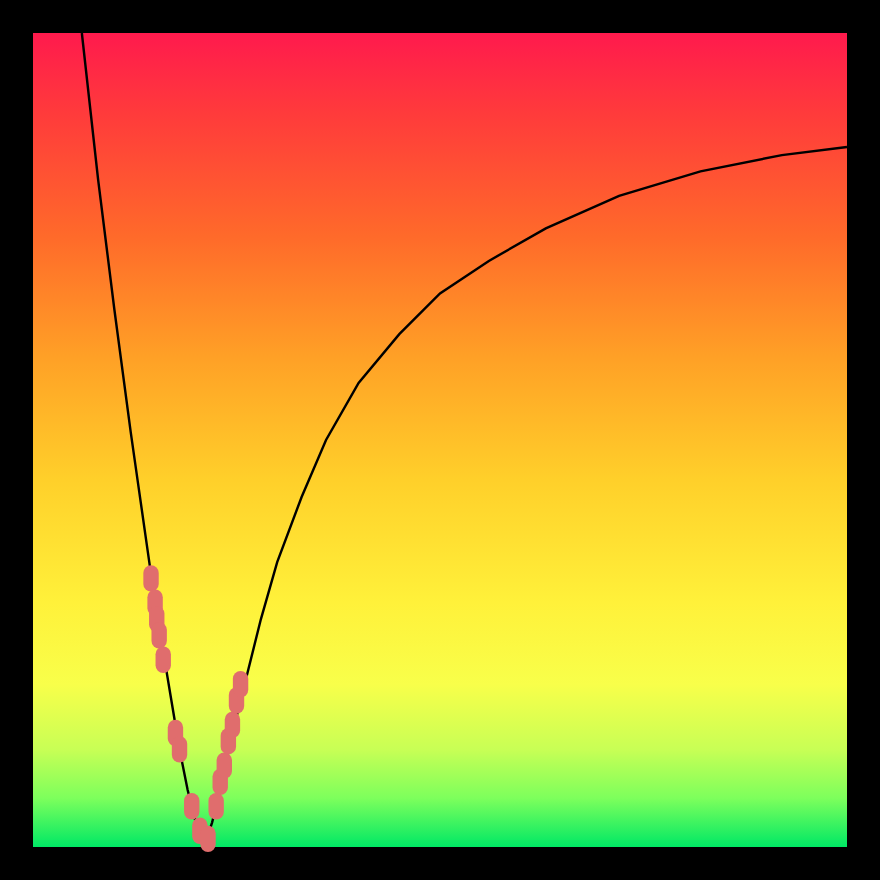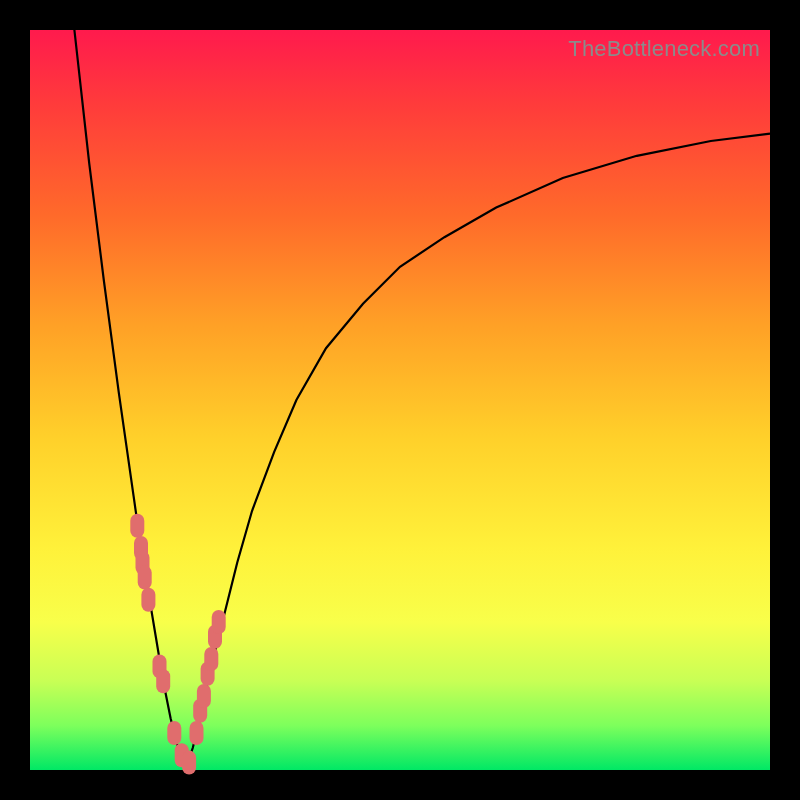--- a/index.html
+++ b/index.html
@@ -60,21 +60,20 @@
   .marker {
     fill: #e06d6d;
     stroke: none;
   }
 </style>
 </head>
 <body>
 
 <div class="frame">
   <div class="plot-area">
-    <div class="watermark">TheBottleneck.com</div>
     <svg class="curve" viewBox="0 0 740 740">
       <path id="left-branch" class="curve-path" d="M44.4 0.0 L59.2 133.2 L74.0 251.6 L88.8 362.6 L96.2 414.4 L103.6 466.2 L111.0 518.0 L118.4 562.4 L125.8 606.8 L133.2 651.2 L140.6 688.2 L148.0 717.8 L155.4 740.0"></path>
       <path id="right-branch" class="curve-path" d="M155.4 740.0 L162.8 717.8 L170.2 688.2 L177.6 651.2 L192.4 592.0 L207.2 532.8 L222.0 481.0 L244.2 421.8 L266.4 370.0 L296.0 318.2 L333.0 273.8 L370.0 236.8 L414.4 207.2 L466.2 177.6 L532.8 148.0 L606.8 125.8 L680.8 111.0 L740.0 103.6"></path>
       <g id="markers">
           <rect x="100.3" y="483.8" width="14" height="24" rx="7" class="marker"></rect>
           <rect x="104.0" y="506.0" width="14" height="24" rx="7" class="marker"></rect>
           <rect x="105.5" y="520.8" width="14" height="24" rx="7" class="marker"></rect>
           <rect x="107.7" y="535.6" width="14" height="24" rx="7" class="marker"></rect>
           <rect x="111.4" y="557.8" width="14" height="24" rx="7" class="marker"></rect>
           <rect x="122.5" y="624.4" width="14" height="24" rx="7" class="marker"></rect>

